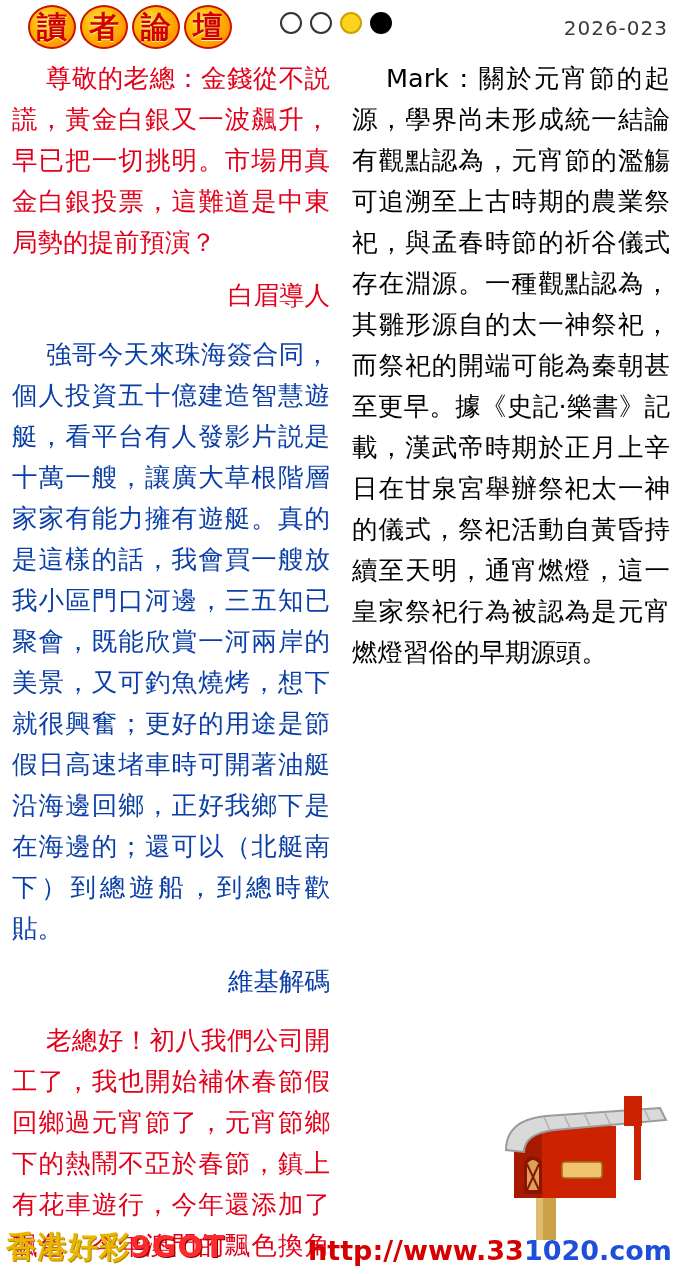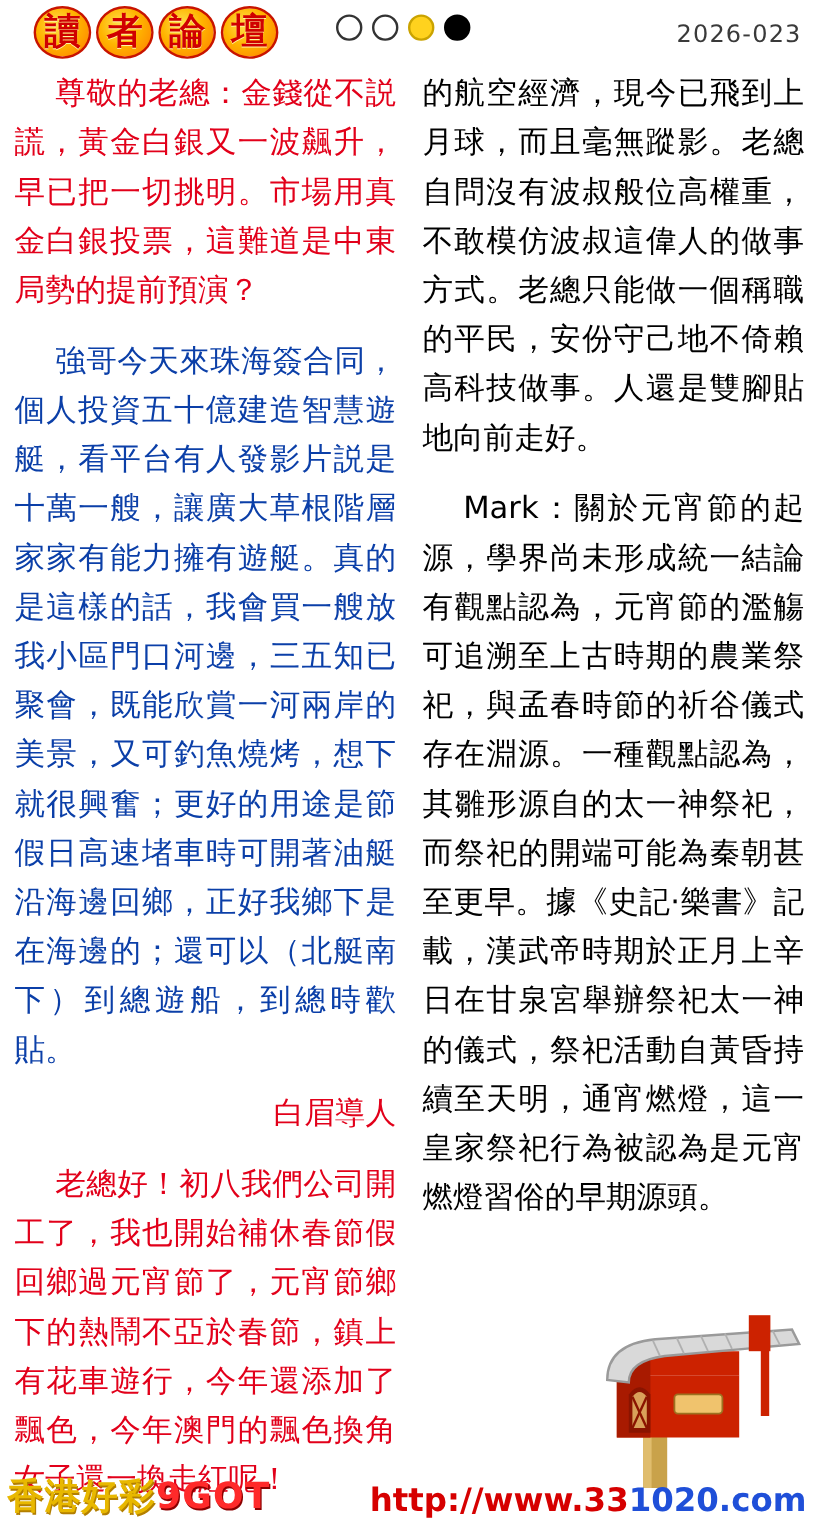--- a/index.html
+++ b/index.html
@@ -157,28 +157,28 @@
       <div class="dot yellow"></div>
       <div class="dot black"></div>
     </div>
     <div class="issue-no">2026-023</div>
   </div>
 
   <div class="columns">
 
     <div class="col col-left">
       <p class="para c-red">尊敬的老總：金錢從不説謊，黃金白銀又一波飆升，早已把一切挑明。市場用真金白銀投票，這難道是中東局勢的提前預演？</p>
+      <p class="para sign c-red">白眉導人</p>
       <p class="para c-blue">強哥今天來珠海簽合同，個人投資五十億建造智慧遊艇，看平台有人發影片説是十萬一艘，讓廣大草根階層家家有能力擁有遊艇。真的是這樣的話，我會買一艘放我小區門口河邊，三五知已聚會，既能欣賞一河兩岸的美景，又可釣魚燒烤，想下就很興奮；更好的用途是節假日高速堵車時可開著油艇沿海邊回鄉，正好我鄉下是在海邊的；還可以（北艇南下）到總遊船，到總時歡貼。</p>
-      <p class="para sign c-red">白眉導人</p>
+      <p class="para sign c-blue">維基解碼</p>
       <p class="para c-red">老總好！初八我們公司開工了，我也開始補休春節假回鄉過元宵節了，元宵節鄉下的熱鬧不亞於春節，鎮上有花車遊行，今年還添加了飄色，今年澳門的飄色換角女子還一換走紅呢！</p>
 
     </div>
 
     <div class="col col-right">
-      <p class="para noindent c-black">的航空經濟，現今已飛到上月球，而且毫無蹤影。老總自問沒有波叔般位高權重，不敢模仿波叔這偉人的做事方式。老總只能做一個稱職的平民，安份守己地不倚賴高科技做事。人還是雙腳貼地向前走好。</p>
       <p class="para c-black">Mark：關於元宵節的起源，學界尚未形成統一結論有觀點認為，元宵節的濫觴可追溯至上古時期的農業祭祀，與孟春時節的祈谷儀式存在淵源。一種觀點認為，其雛形源自的太一神祭祀，而祭祀的開端可能為秦朝甚至更早。據《史記·樂書》記載，漢武帝時期於正月上辛日在甘泉宮舉辦祭祀太一神的儀式，祭祀活動自黃昏持續至天明，通宵燃燈，這一皇家祭祀行為被認為是元宵燃燈習俗的早期源頭。</p>
     </div>
 
   </div>
 
   <div class="mailbox">
     <svg viewBox="0 0 190 150" width="190" height="150" xmlns="http://www.w3.org/2000/svg">
 
       <rect x="52" y="96" width="20" height="54" fill="#c9a24a"></rect>
       <rect x="52" y="96" width="7" height="54" fill="#e0bd6d"></rect>

